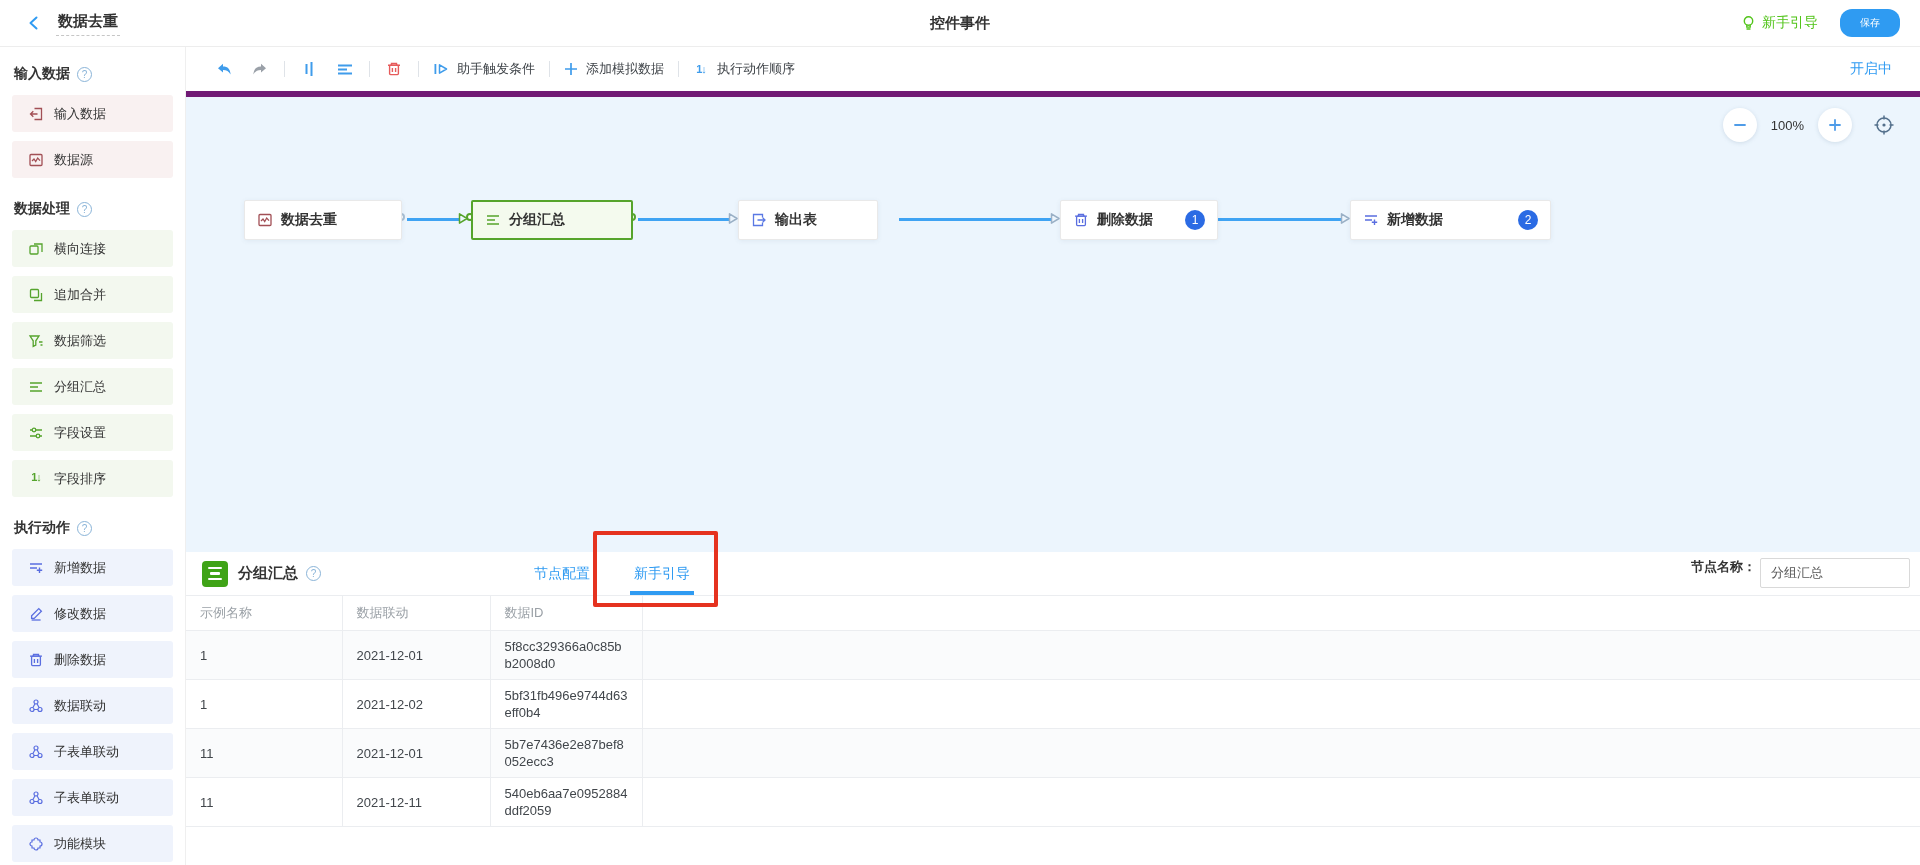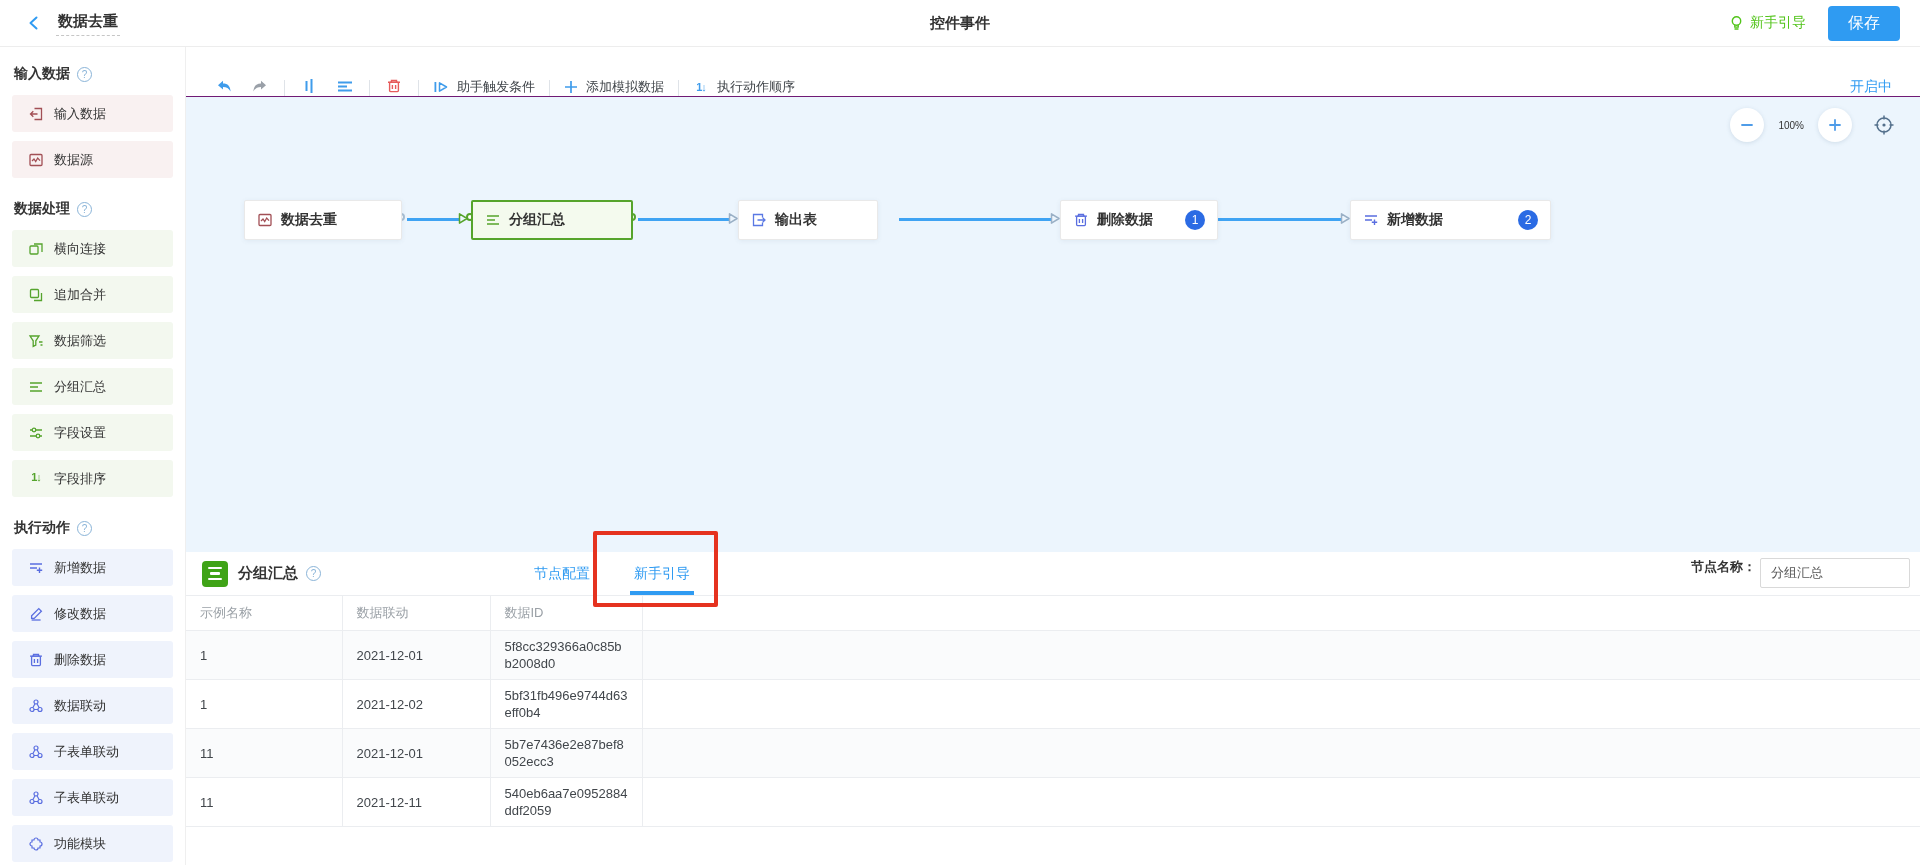--- a/index.html
+++ b/index.html
@@ -7,53 +7,53 @@
   body { font-family:"Liberation Sans","DejaVu Sans",sans-serif; font-size:13px; color:#333; background:#fff; position:relative; }
   svg { display:block; }
 
   
   .tophdr { height:47px; background:#fff; border-bottom:1px solid #ededed; display:flex; align-items:center; position:relative; padding:0 20px; }
   .back-btn { width:28px; height:28px; display:flex; align-items:center; justify-content:center; cursor:pointer; color:#2f9bf2; }
   .hdr-title { font-size:15px; font-weight:bold; color:#333; margin-left:8px; padding:2px 2px 4px 2px; border-bottom:1px dashed #c6c6c6; }
   .hdr-center { position:absolute; left:50%; transform:translateX(-50%); font-size:15px; font-weight:bold; color:#333; }
   .hdr-right { margin-left:auto; display:flex; align-items:center; gap:22px; }
   .guide { display:flex; align-items:center; gap:6px; color:#52c41a; font-size:14px; cursor:pointer; }
-  .save-btn { background:#2f9bf2; color:#fff; font-size:16px; border:none; border-radius:4px; padding:7px 20px; cursor:pointer; }
+  .save-btn { background:#2f9bf2; color:#fff; font-size:10px; border:none; border-radius:12px; padding:7px 20px; cursor:pointer; }
 
   
   .main { display:flex; height:818px; }
   .sidebar { width:186px; background:#fff; border-right:1px solid #efefef; padding:18px 12px 0 12px; flex-shrink:0; }
   .content { flex:1; display:flex; flex-direction:column; min-width:0; }
 
   
   .sec-title { display:flex; align-items:center; gap:7px; font-size:14px; font-weight:bold; color:#333; margin:0 0 12px 2px; }
   .sec { margin-bottom:22px; }
   .help-q { width:15px; height:15px; border:1px solid #8ab4d8; border-radius:50%; color:#8ab4d8; font-size:10px; line-height:13px; text-align:center; display:inline-block; font-weight:normal; }
   .help-q::before { content:"?"; }
   .sb-item { height:37px; border-radius:3px; display:flex; align-items:center; padding-left:16px; gap:10px; margin-bottom:9px; cursor:pointer; color:#333; }
   .t-red   { background:#f9f1f1; } .t-red   .ic { color:#a24f55; }
   .t-green { background:#f3f8ef; } .t-green .ic { color:#55a42d; }
   .t-blue  { background:#eff3fc; } .t-blue  .ic { color:#5a6ee0; }
   .ic { width:16px; height:16px; flex-shrink:0; }
   .ic-ord { font-size:11px; font-weight:bold; width:16px; text-align:center; }
   .ic-ord::before { content:"1↓"; letter-spacing:-1px; }
 
   
-  .toolbar { height:50px; background:#fff; border-bottom:1px solid #701a75; display:flex; align-items:flex-end; padding-left:28px; flex-shrink:0; }
+  .toolbar { height:50px; background:#fff; border-bottom:6px solid #701a75; display:flex; align-items:center; padding-left:28px; flex-shrink:0; }
   .tb-ic { width:20px; height:20px; display:flex; align-items:center; justify-content:center; cursor:pointer; }
   .tb-sep { width:1px; height:16px; background:#dfe3e8; margin:0 14px; }
   .tb-gap { width:16px; }
   .tb-btn { display:flex; align-items:center; gap:8px; cursor:pointer; color:#40454a; }
   .tb-status { margin-left:auto; margin-right:28px; color:#2f9bf2; font-size:14px; cursor:pointer; }
 
   
   .canvas { flex:1; background:#ecf5fd; position:relative; overflow:hidden; }
   .zoomctl { position:absolute; top:11px; right:24px; display:flex; align-items:center; gap:14px; }
   .zc-circle { width:34px; height:34px; border-radius:50%; background:#fff; box-shadow:0 1px 4px rgba(80,110,140,.18); display:flex; align-items:center; justify-content:center; color:#4f9ce8; cursor:pointer; }
-  .zc-pct { font-size:10px; color:#333; }
+  .zc-pct { font-size:13px; color:#333; }
   .zc-locate { color:#54708c; cursor:pointer; margin-left:6px; }
 
   .flow-line { position:absolute; height:3px; background:#3fa3f3; top:121px; }
   .flow-arrow { position:absolute; top:115px; }
   .flow-dot { position:absolute; width:8px; height:8px; background:#fff; border:2px solid #a9bfd4; border-radius:50%; top:116px; }
   .flow-dot.green { border-color:#56a42c; }
 
   .node { position:absolute; top:103px; height:40px; background:#fff; border:1px solid #e9e9e9; border-radius:2px; box-shadow:0 1px 5px rgba(60,90,120,.08); display:flex; align-items:center; padding:0 12px; gap:8px; font-size:14px; color:#333; cursor:pointer; }
   .node.selected { background:#f4faee; border:2px solid #56a42c; box-shadow:none; }
   .badge { margin-left:auto; width:20px; height:20px; border-radius:50%; background:#2b6be4; color:#fff; font-size:12px; display:flex; align-items:center; justify-content:center; }

